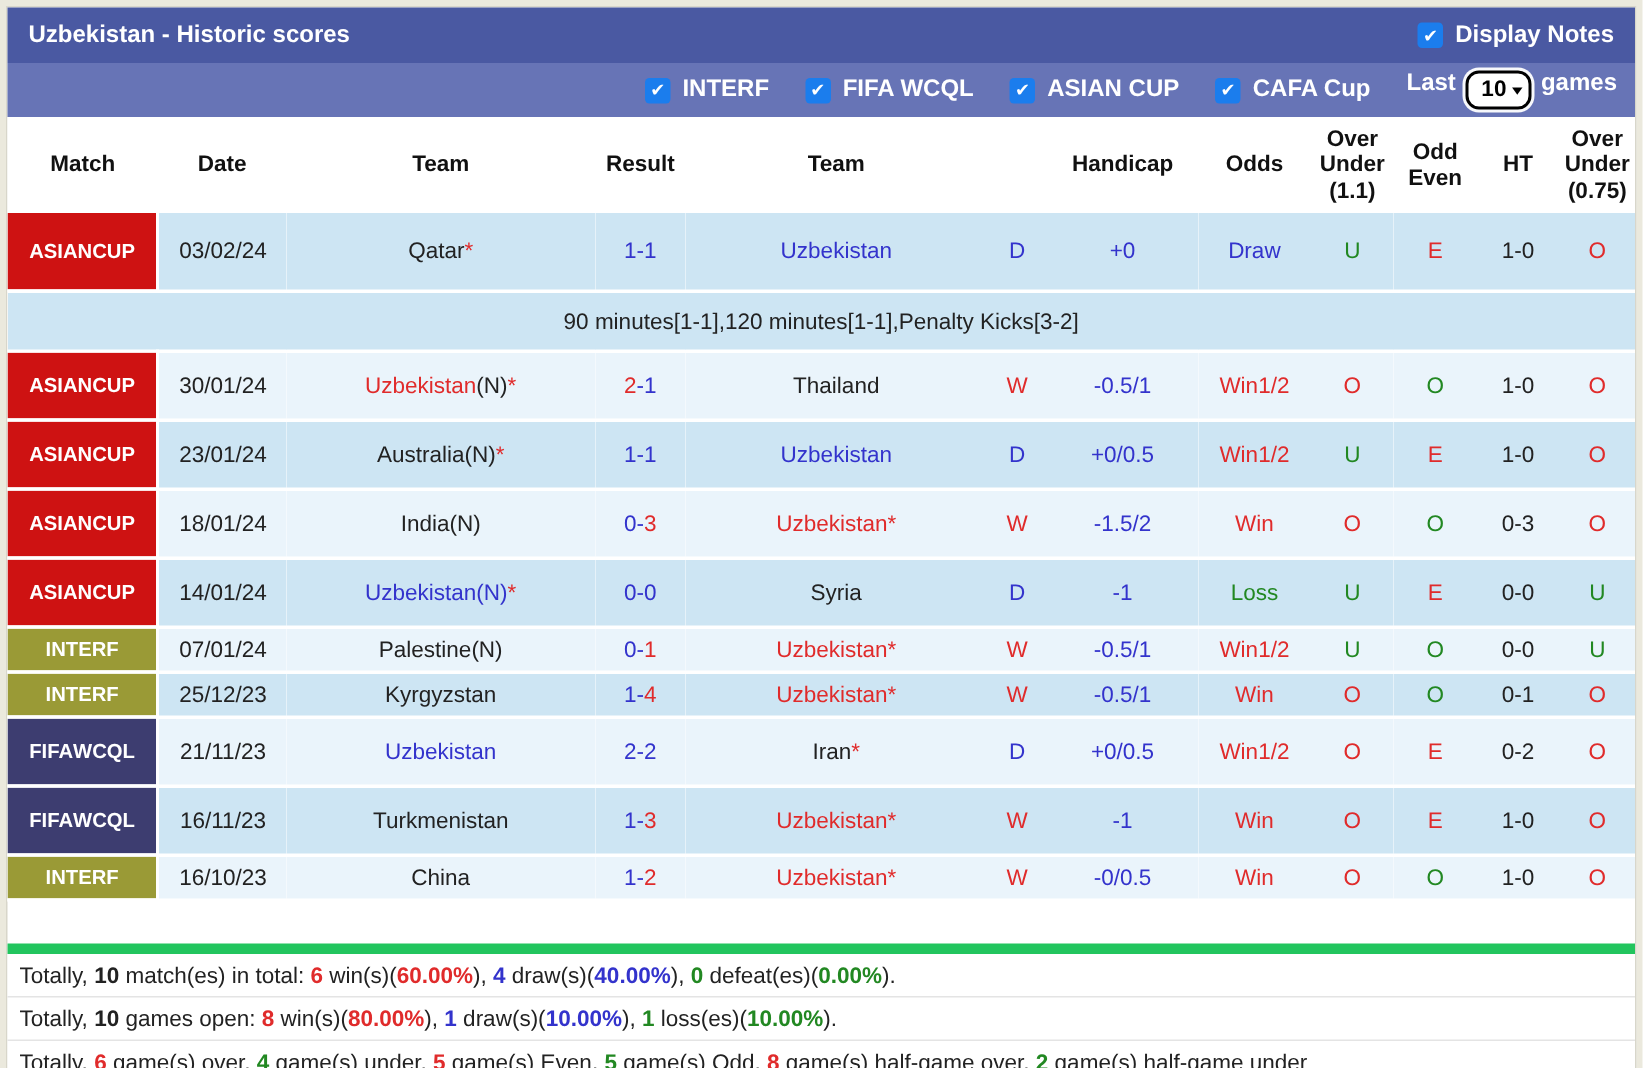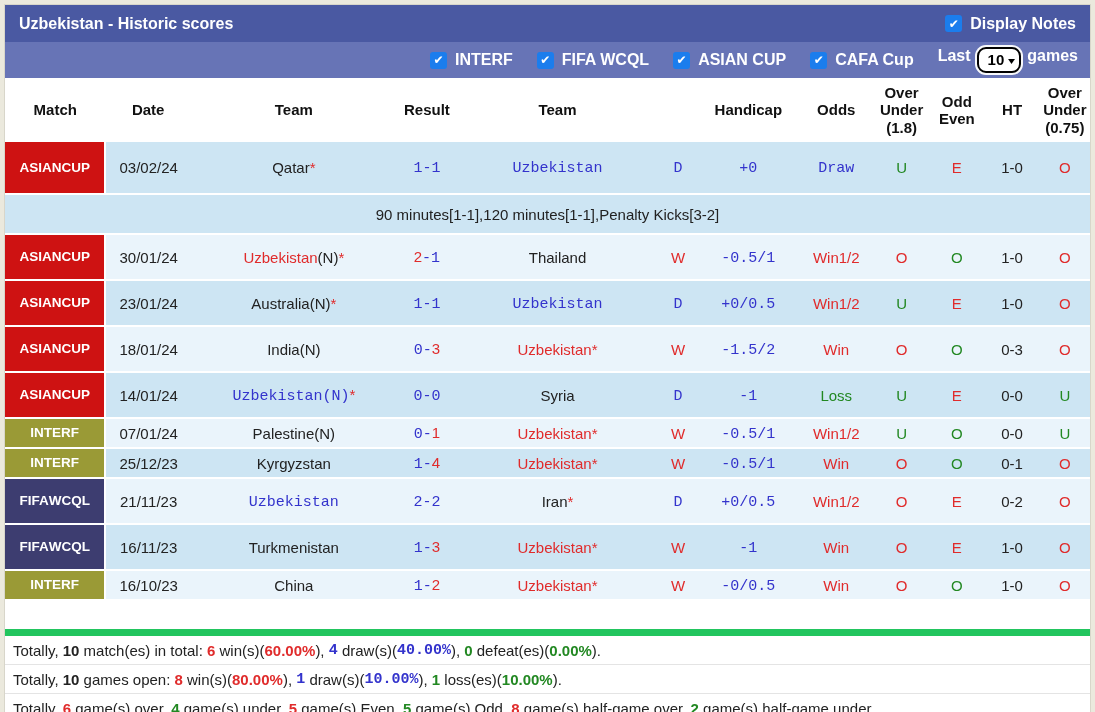--- a/index.html
+++ b/index.html
@@ -29,21 +29,21 @@
   tr.size-tall  td{height:46px;}
   tr.size-short td{height:30px;}
   tr.size-note  td{height:40px;}
   tr.shade-blue td{background:var(--rowblue);}
   tr.shade-light td{background:var(--rowlight);}
   td.badge-cell{padding:0;border-right:2px solid #fff;}
   .badge{display:flex;flex-direction:row;align-items:center;justify-content:center;color:#fff;font-weight:bold;font-size:13.5px;line-height:1.18;height:100%;width:100%;}
   .badge-red{background:var(--badgered);}
   .badge-olive{background:var(--badgeolive);}
   .badge-navy{background:var(--badgenavy);}
-  .c-black{color:#222;} .c-blue{color:var(--blue);font-family:Liberation Mono, monospace;} .c-red{color:var(--red);} .c-green{color:var(--green);}
+  .c-black{color:#222;} .c-blue{color:var(--blue);} .c-red{color:var(--red);} .c-green{color:var(--green);}
   .bold{font-weight:bold;}
   
   .summary{border-top:7px solid #22c55e;background:#fff;margin-top:28px;}
   .summary-row{height:29px;display:flex;align-items:center;padding-left:8px;font-size:15px;color:#222;border-bottom:1px solid #e4e4e4;white-space:pre;}
 </style>
 </head>
 <body>
 
 <div class="page">
 
@@ -131,21 +131,21 @@
           </th>
           <th>
             <span>Handicap</span>
           </th>
           <th>
             <span>Odds</span>
           </th>
           <th>
             <span>Over</span>
             <span>Under</span>
-            <span>(1.8)</span>
+            <span>(1.1)</span>
           </th>
           <th>
             <span>Odd</span>
             <span>Even</span>
           </th>
           <th>
             <span>HT</span>
           </th>
           <th>
             <span>Over</span>

